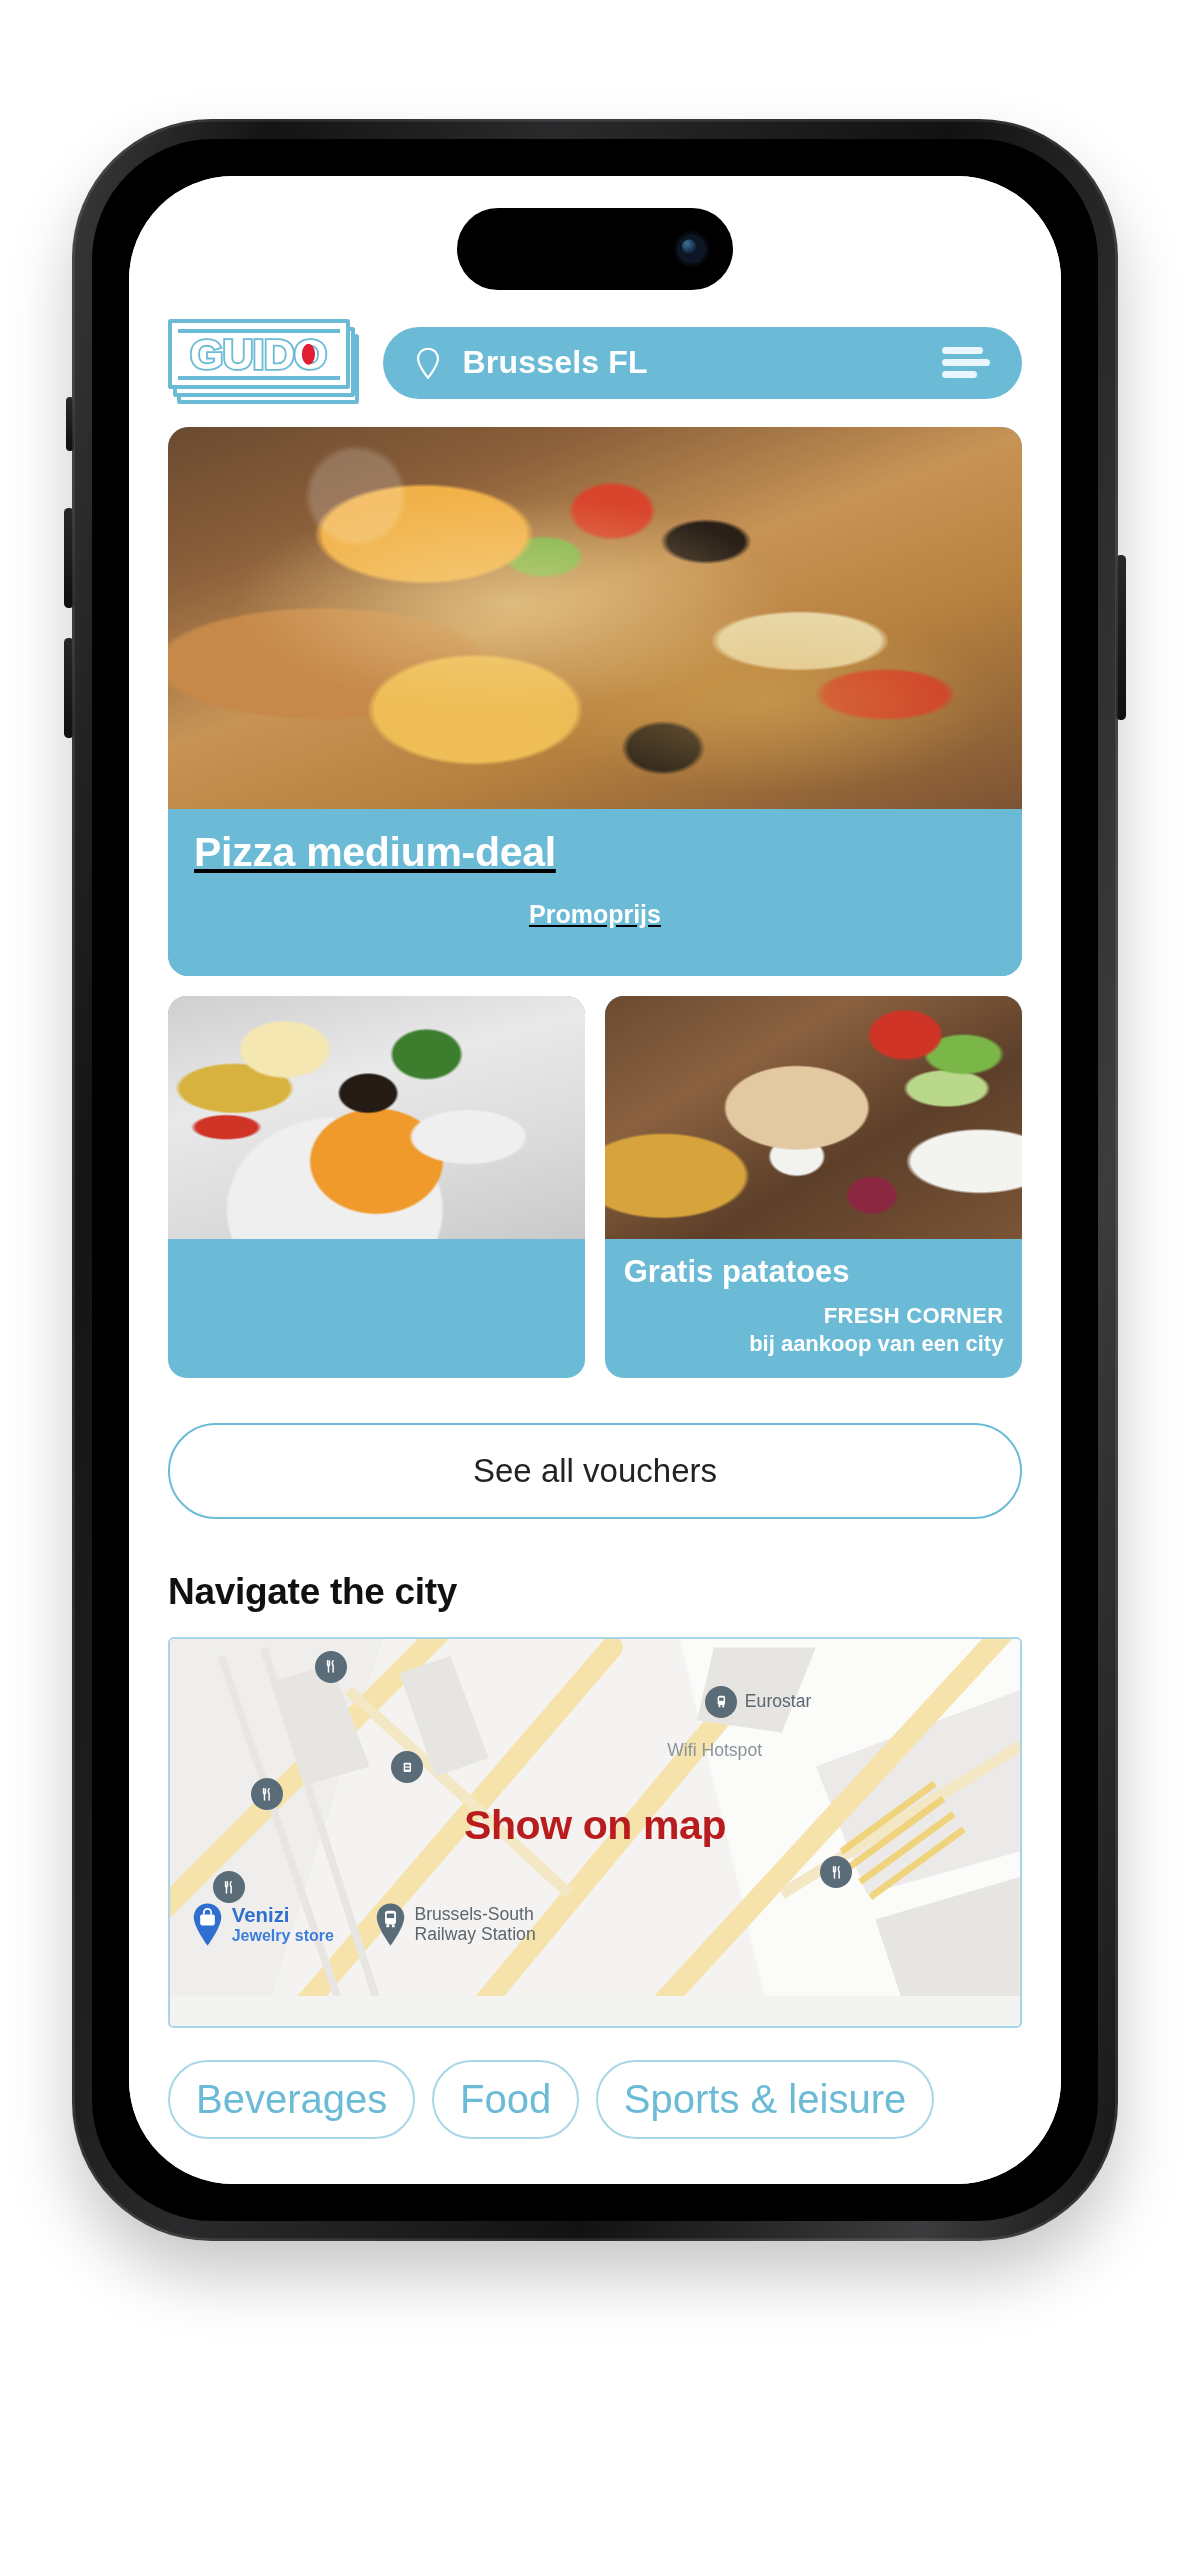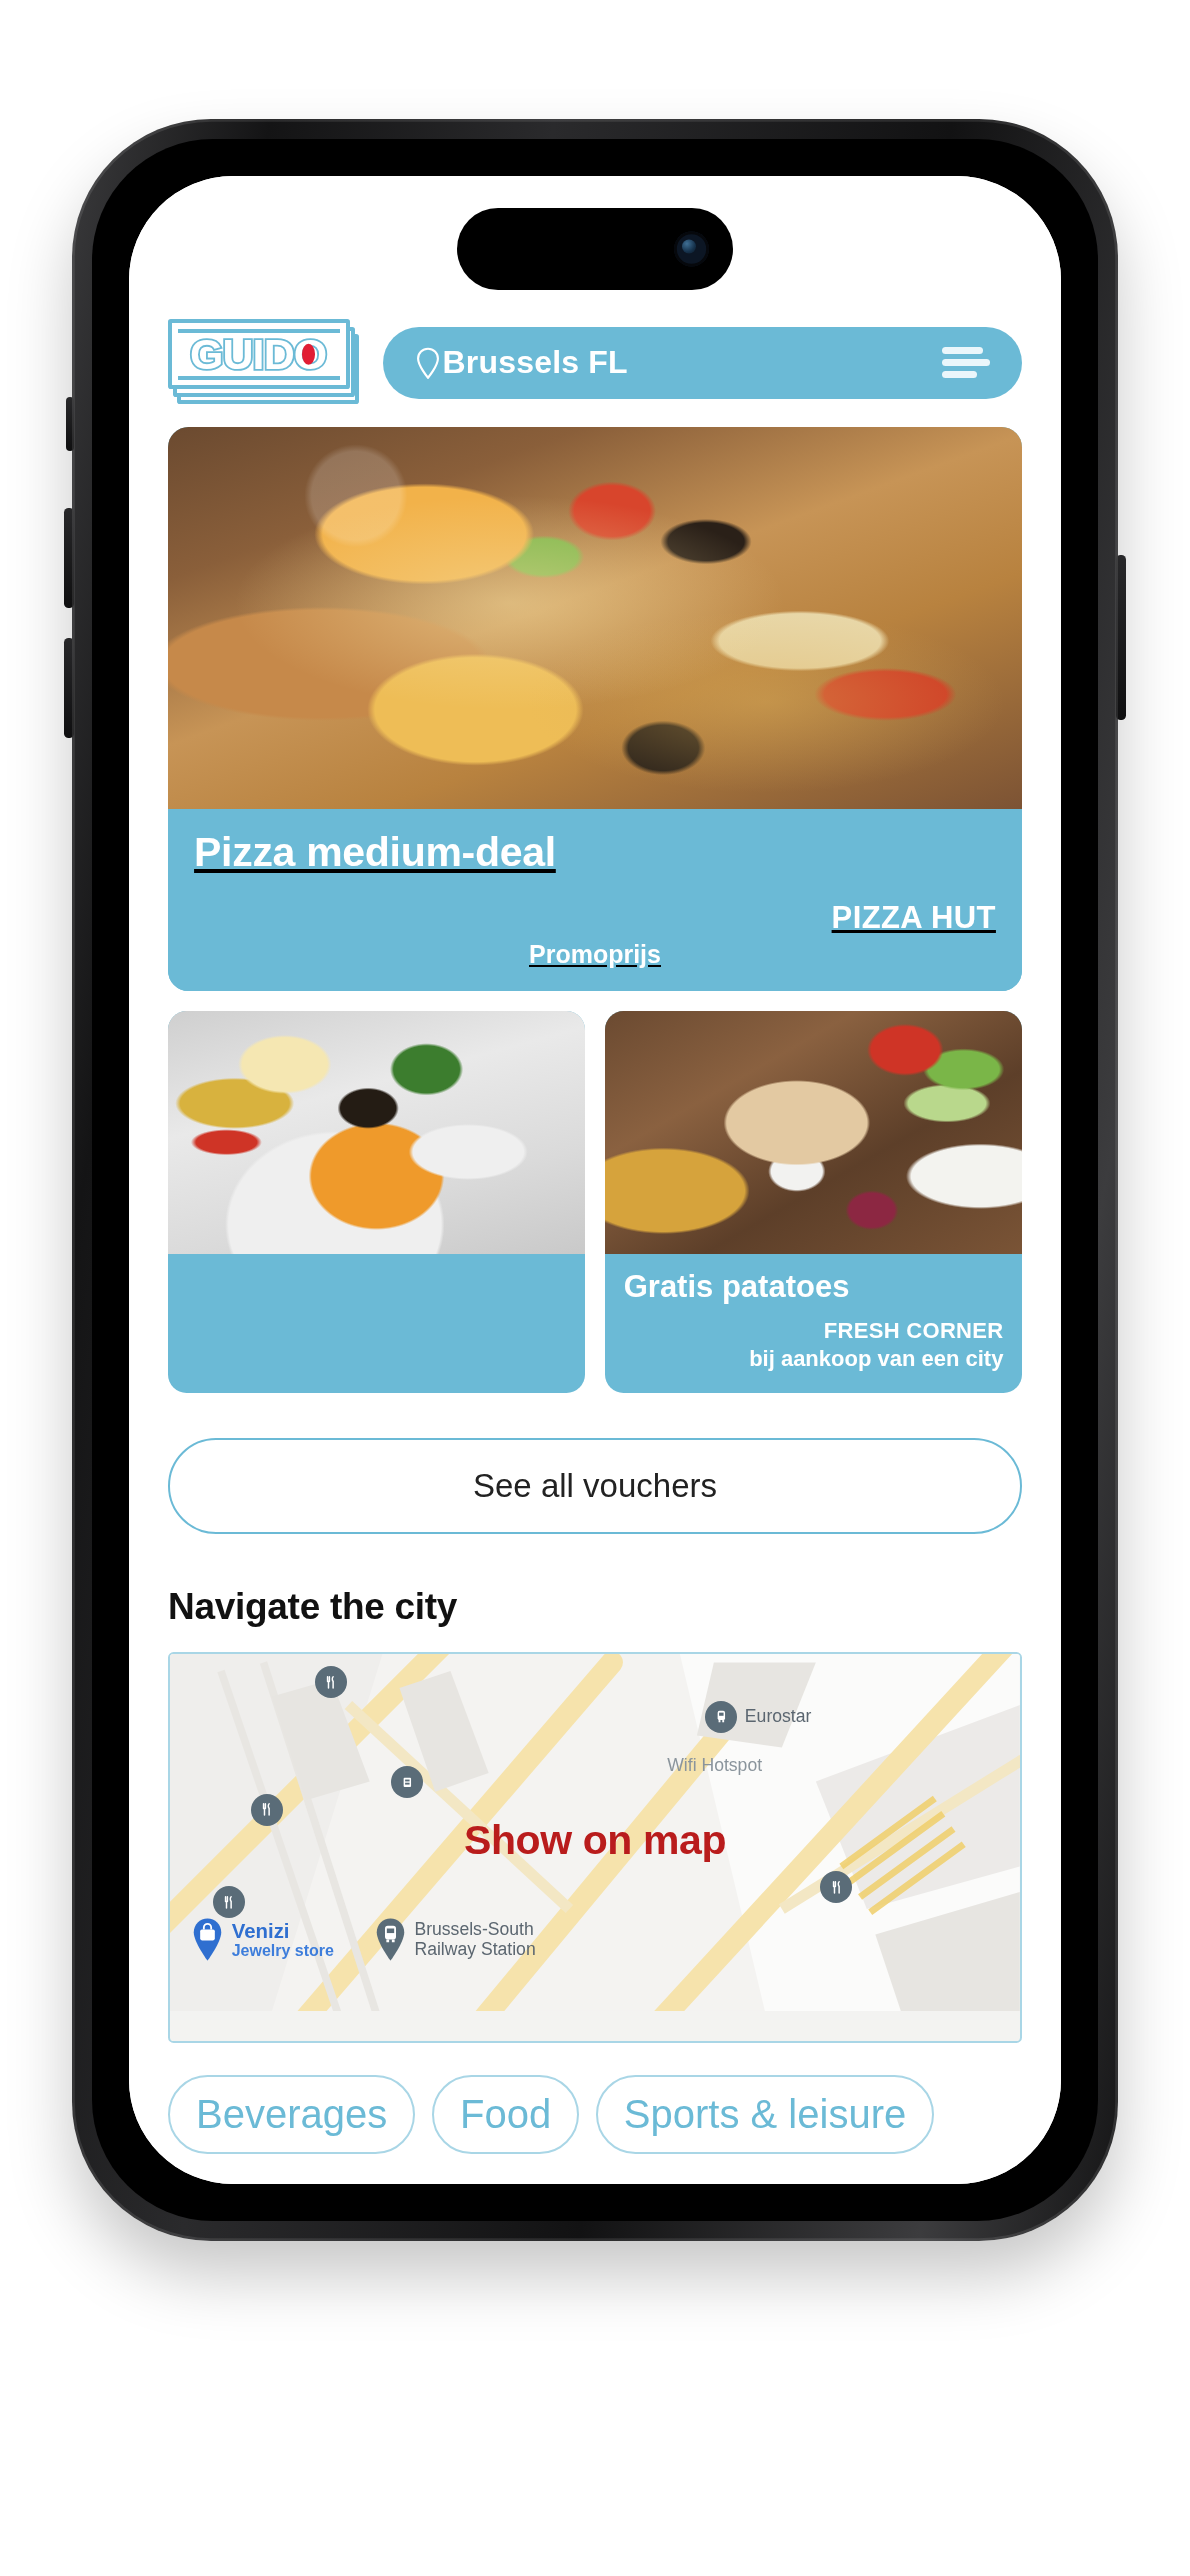--- a/index.html
+++ b/index.html
@@ -141,21 +141,21 @@
   .logo-bars i:nth-child(1){ top: 5.6px; }
   .logo-bars i:nth-child(2){ bottom: 5.6px; }
 
   .locbar {
     flex: 1 1 auto;
     height: 72px;
     background: #6bbad6;
     border-radius: 41px;
     display: flex; align-items: center;
     padding: 0 32px 0 32px;
-    gap: 1px;
+    gap: 21px;
   }
   .pin-icon { flex: 0 0 auto; width: 26px; height: 32px; display:block; }
   .loc-text {
     color: #ffffff;
     font-size: 32px;
     font-weight: 700;
     letter-spacing: 0.2px;
     flex: 1 1 auto;
   }
   .hamburger { flex: 0 0 auto; width: 48px; height: 35px; position: relative; }
@@ -358,21 +358,20 @@
             </div>
           </div>
 
           <div class="content">
 
             <div class="hero">
               <div class="hero-img"></div>
               <div class="hero-body">
                 <div class="hero-title">Pizza medium-deal</div>
                 <div class="hero-meta">
-                  <div class="hero-brand">PIZZA HUT</div>
                   <div class="hero-sub">Promoprijs</div>
                 </div>
               </div>
             </div>
 
             <div class="cards2">
 
               <div class="vcard">
                 <div class="vcard-img pasta"></div>
               </div>

